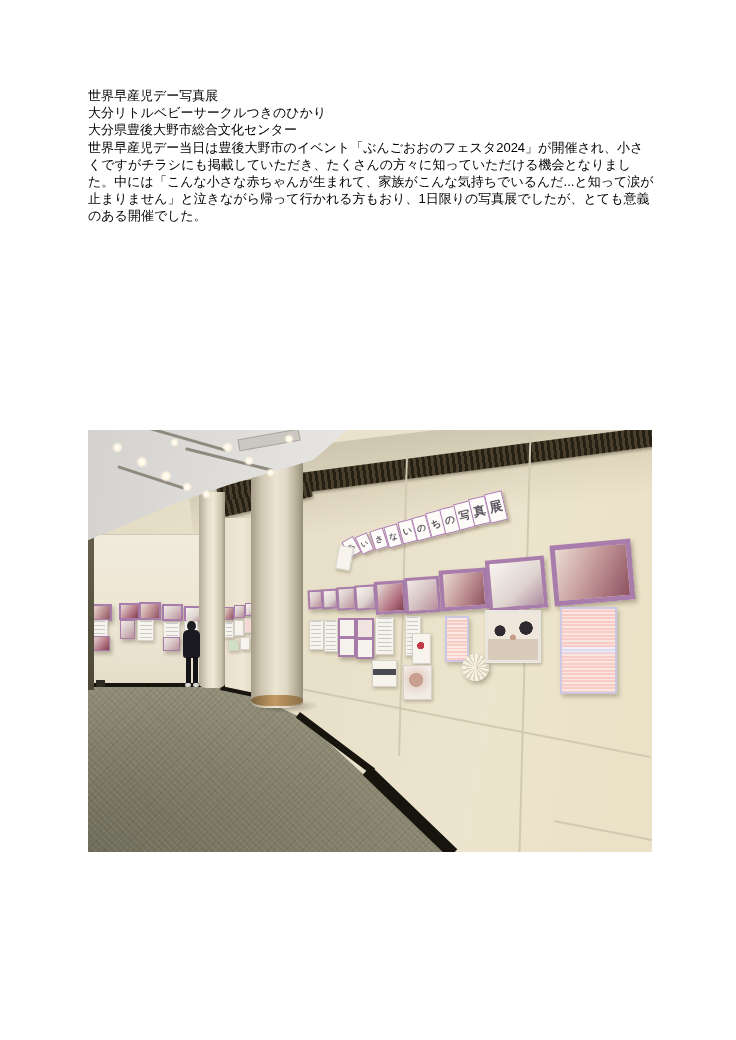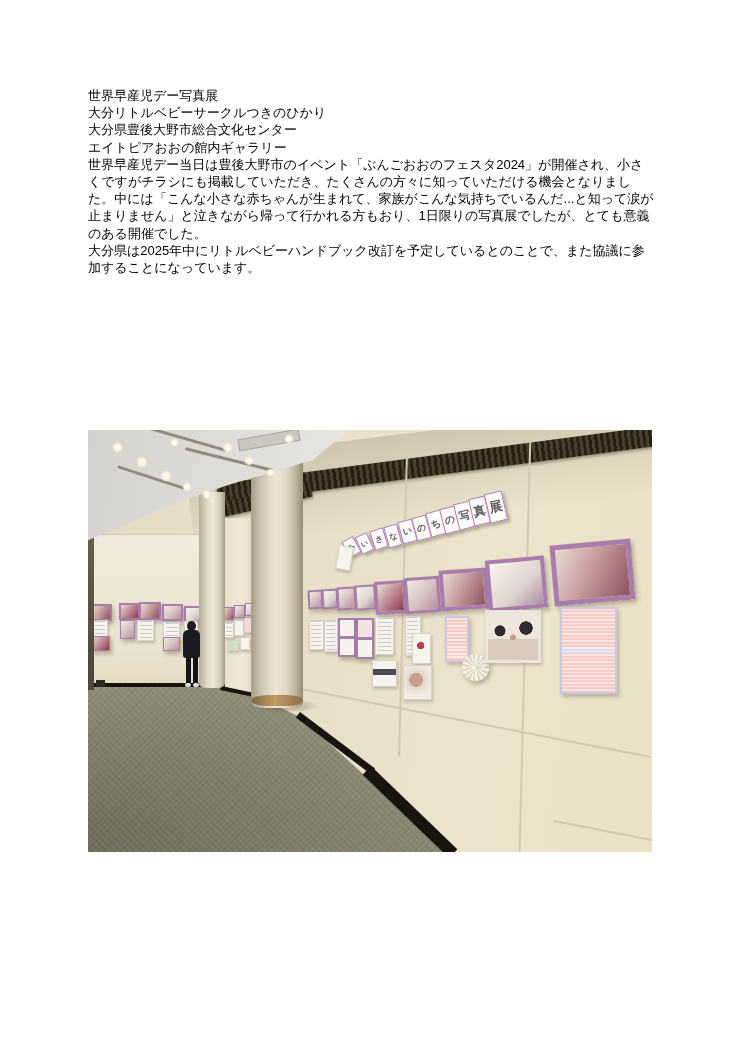--- a/index.html
+++ b/index.html
@@ -75,23 +75,21 @@
 </style>
 </head>
 <body>
 
 <div class="page">
 
   <div class="article">
     <p>世界早産児デー写真展</p>
     <p>大分リトルベビーサークルつきのひかり</p>
     <p>大分県豊後大野市総合文化センター</p>
-    <p>エイトピアおおの館内ギャラリー</p>
     <p>世界早産児デー当日は豊後大野市のイベント「ぶんごおおのフェスタ2024」が開催され、小さくですがチラシにも掲載していただき、たくさんの方々に知っていただける機会となりました。中には「こんな小さな赤ちゃんが生まれて、家族がこんな気持ちでいるんだ...と知って涙が止まりません」と泣きながら帰って行かれる方もおり、1日限りの写真展でしたが、とても意義のある開催でした。</p>
-    <p>大分県は2025年中にリトルベビーハンドブック改訂を予定しているとのことで、また協議に参加することになっています。</p>
   </div>
 
   <div class="photo">
 
     <div class="rightwall"></div>
     <div class="wallshade"></div>
     <div class="grille" style="left:128px;top:54px;width:470px;height:20px;transform:rotate(-7.5deg);transform-origin:left top;"></div>
     <div class="grille" style="left:126px;top:74px;width:98px;height:15px;transform:rotate(-13deg);transform-origin:left top;"></div>
     <div class="seam" style="left:314px;top:26px;width:2px;height:300px;transform:rotate(1.5deg);"></div>
     <div class="seam" style="left:436px;top:4px;width:2px;height:418px;transform:rotate(1.5deg);"></div>

